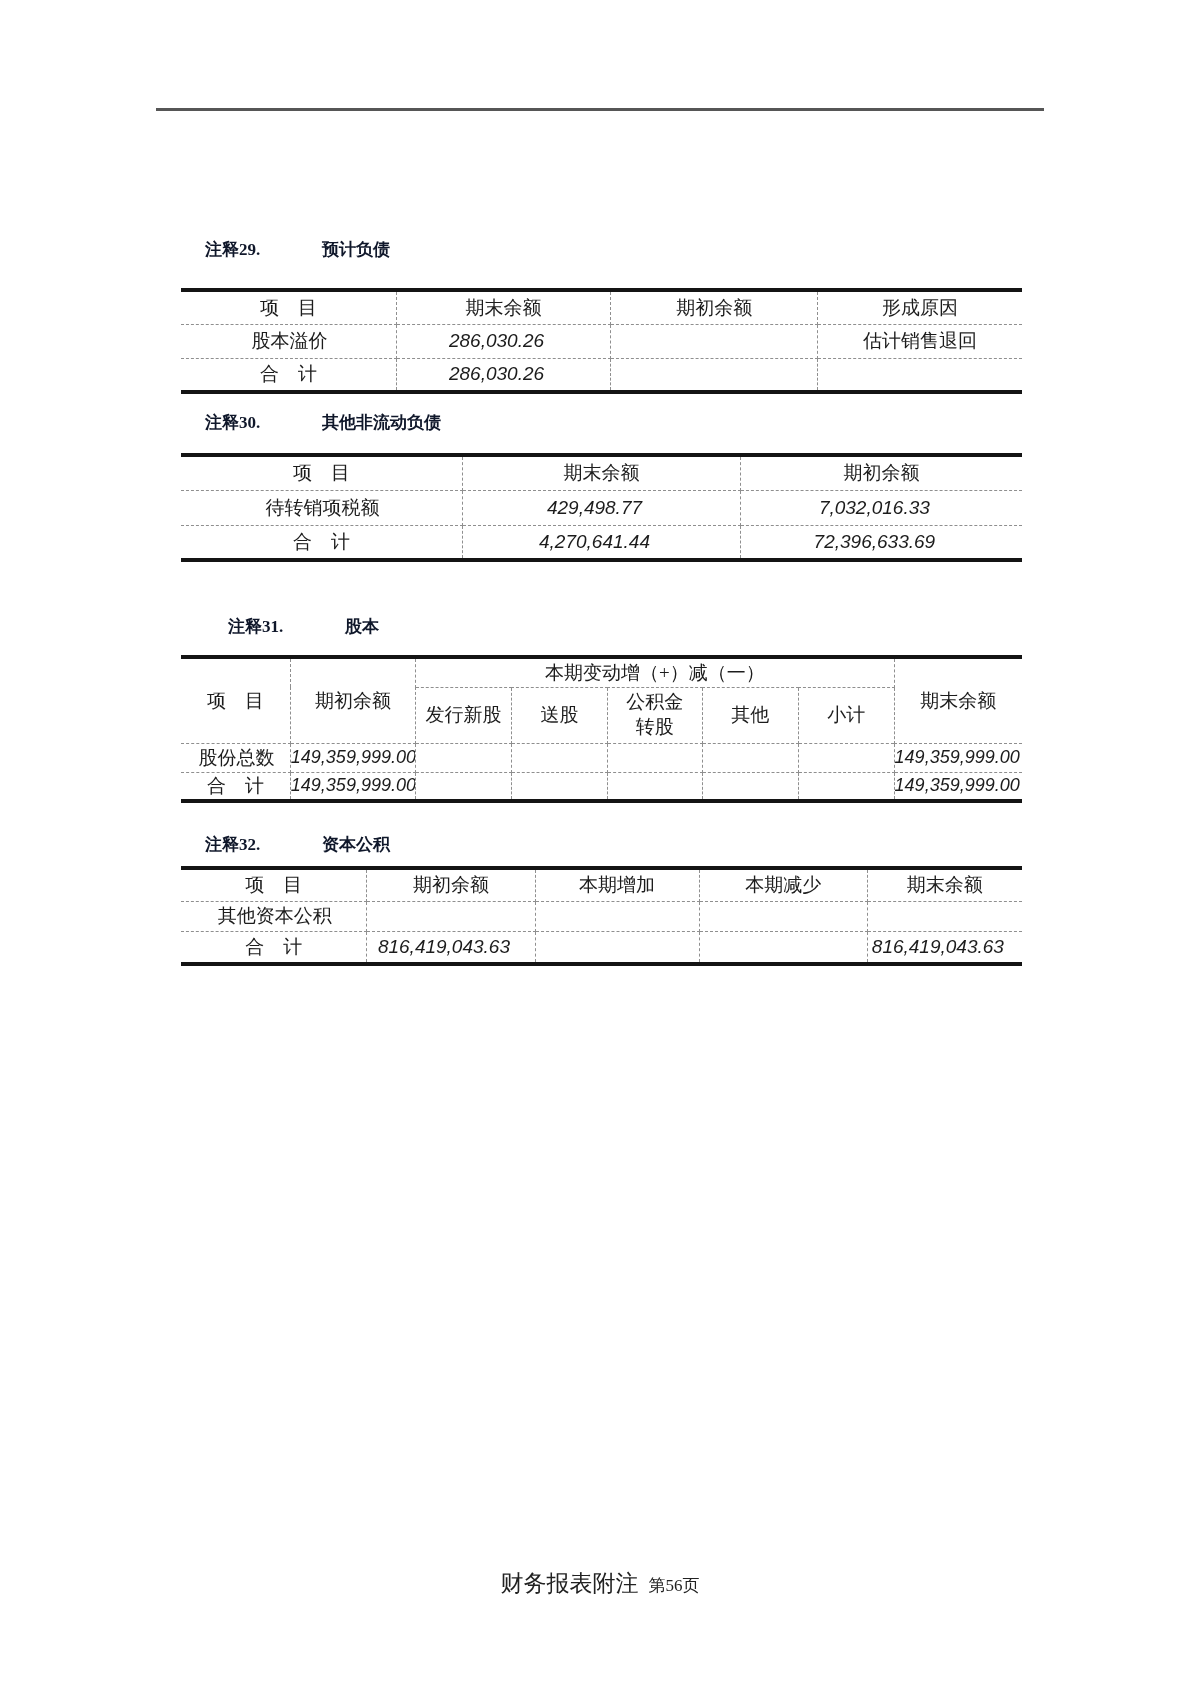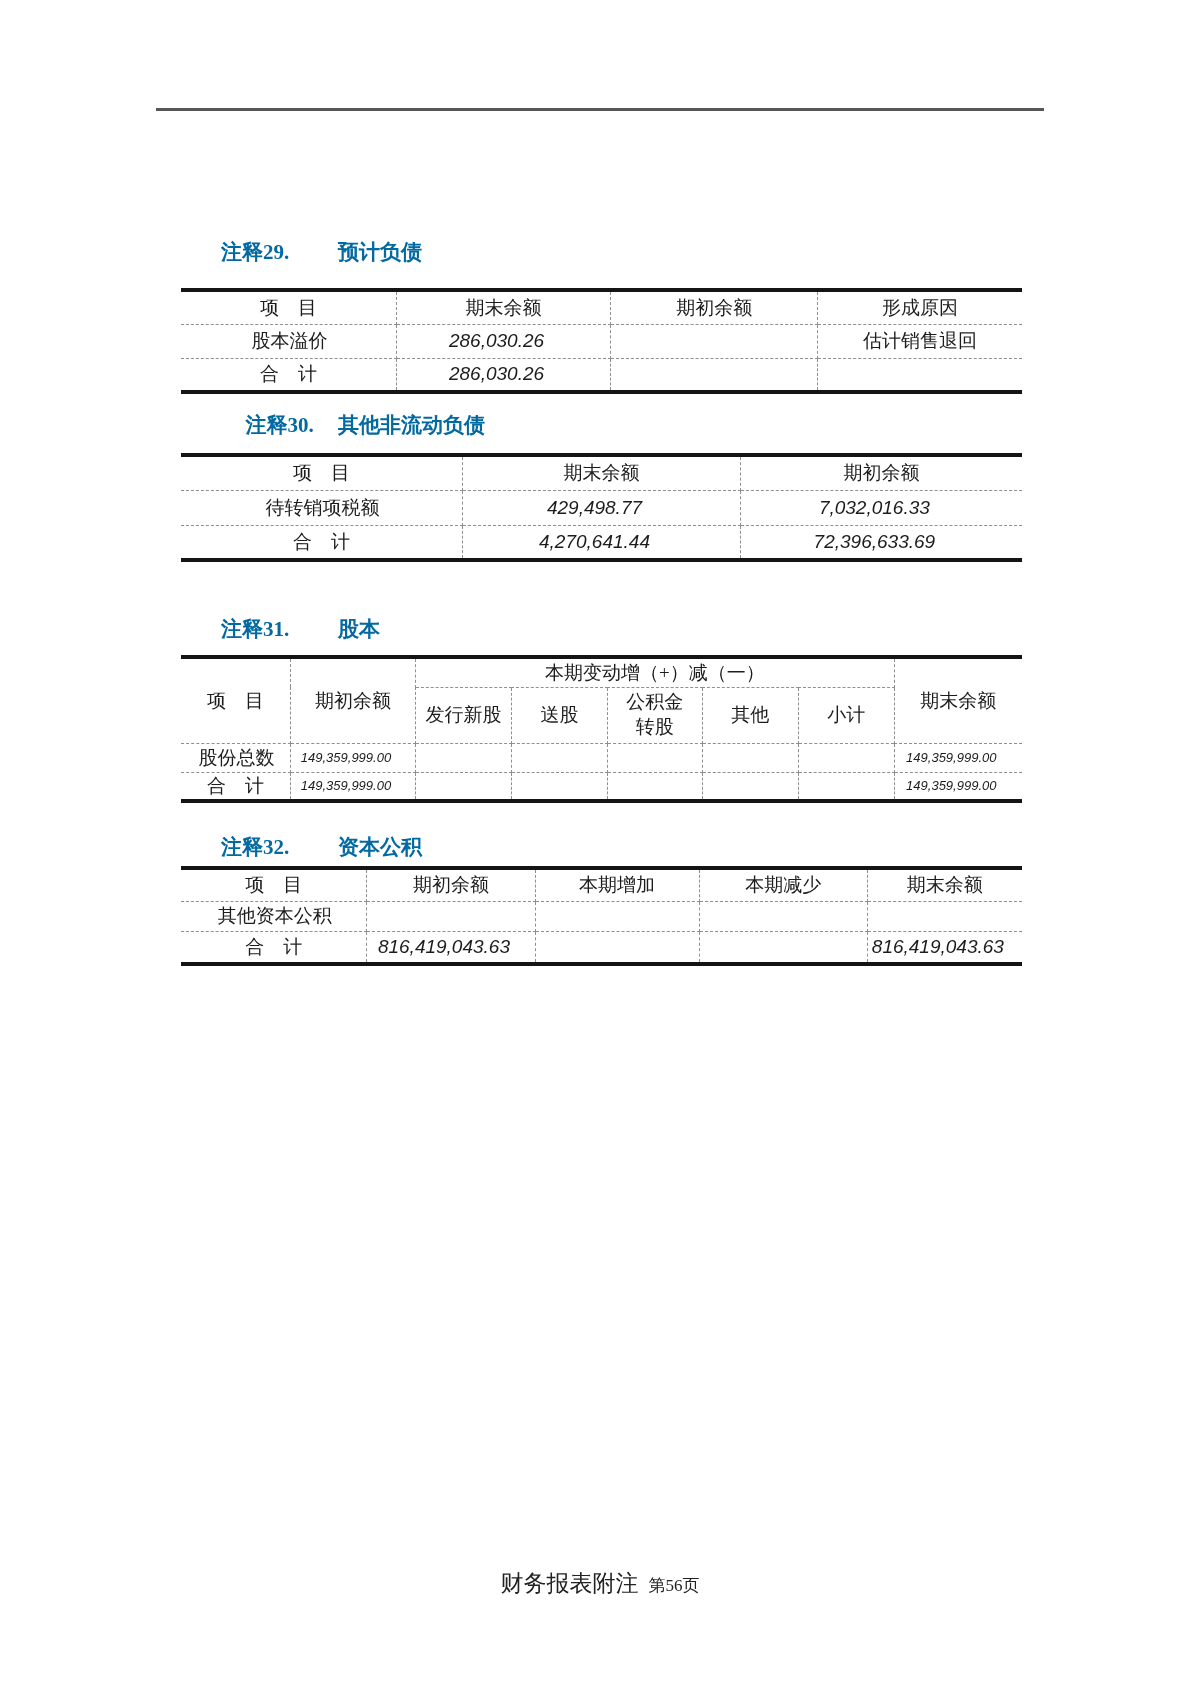--- a/index.html
+++ b/index.html
@@ -6,22 +6,22 @@
   html,body { background:#ffffff; }
   .page {
     position:relative; width:1200px; height:1697px; background:#ffffff;
     font-family:"Liberation Serif", serif; color:#1c1c1c; overflow:hidden;
   }
   .top-rule {
     position:absolute; left:156px; top:108px; width:888px; height:3px;
     background:#565656;
   }
   .note-title {
-    position:absolute; left:221px; font-size:21px; font-weight:bold;
-    white-space:nowrap; color:#0369a1;
+    position:absolute; left:205px; font-size:17px; font-weight:bold;
+    white-space:nowrap; color:#0f172a;
   }
   .note-no { display:inline-block; min-width:117px; }
 
   table.fin {
     position:absolute; left:181px; width:841px;
     border-collapse:collapse; table-layout:fixed;
     border-top:4px solid #141414; border-bottom:4px solid #141414;
   }
   table.fin th, table.fin td {
     border:1px dashed #8f8f8f;
@@ -35,21 +35,21 @@
   .lbl { text-align:left; padding-left:12px; padding-right:10px; line-height:1.35; }
   .ctr { text-align:center;margin-top:44px; }
   .num {
     text-align:right; padding-right:14px;
     font-family:"Liberation Sans", sans-serif; font-size:18px;font-style:italic;
   }
 
   .t1 th, .t1 td { height:34px; }
   .t2 th, .t2 td { height:35px; }
   .t3 th, .t3 td { height:29px; font-size:18px; }
-  .t3 .num { font-size:13px; }
+  .t3 .num { font-size:18px; }
   .t3 thead tr.span-row th { height:30px; }
   .t3 thead tr.sub-row th { height:56px; padding:0 5px; white-space:pre-line; line-height:1.3; }
   .t4 thead th { height:33px; }
   .t4 .r1 td { height:57px; }
   .t4 .r2 td { height:30px; }
   .t4 .r3 td { height:33px; }
 
   .footer {
     position:absolute; top:1568px; left:0; width:100%;
     text-align:center; white-space:nowrap;
@@ -91,21 +91,21 @@
       </tr>
       <tr>
         <td class="ctr">合　计</td>
         <td class="num">286,030.26</td>
         <td class="num"></td>
         <td class="ctr"></td>
       </tr>
     </tbody>
   </table>
 
-  <div class="note-title" style="top:411px;text-align:center;">
+  <div class="note-title" style="top:411px;">
     <span class="note-no">注释30.</span><span>其他非流动负债</span>
   </div>
   <table class="fin t2" style="top:453px;">
     <colgroup>
         <col style="width:33.5%">
         <col style="width:33.0%">
         <col style="width:33.5%">
       </colgroup>
     <thead>
       <tr>
@@ -121,21 +121,21 @@
         <td class="num">7,032,016.33</td>
       </tr>
       <tr>
         <td class="ctr">合　计</td>
         <td class="num">4,270,641.44</td>
         <td class="num">72,396,633.69</td>
       </tr>
     </tbody>
   </table>
 
-  <div class="note-title" style="top:615px;">
+  <div class="note-title" style="top:615px;margin-left:23px;">
     <span class="note-no">注释31.</span><span>股本</span>
   </div>
   <table class="fin t3" style="top:655px;">
     <colgroup>
       <col style="width:13.0%">
         <col style="width:14.9%">
         <col style="width:11.4%">
         <col style="width:11.4%">
       <col style="width:11.3%">
         <col style="width:11.4%">

